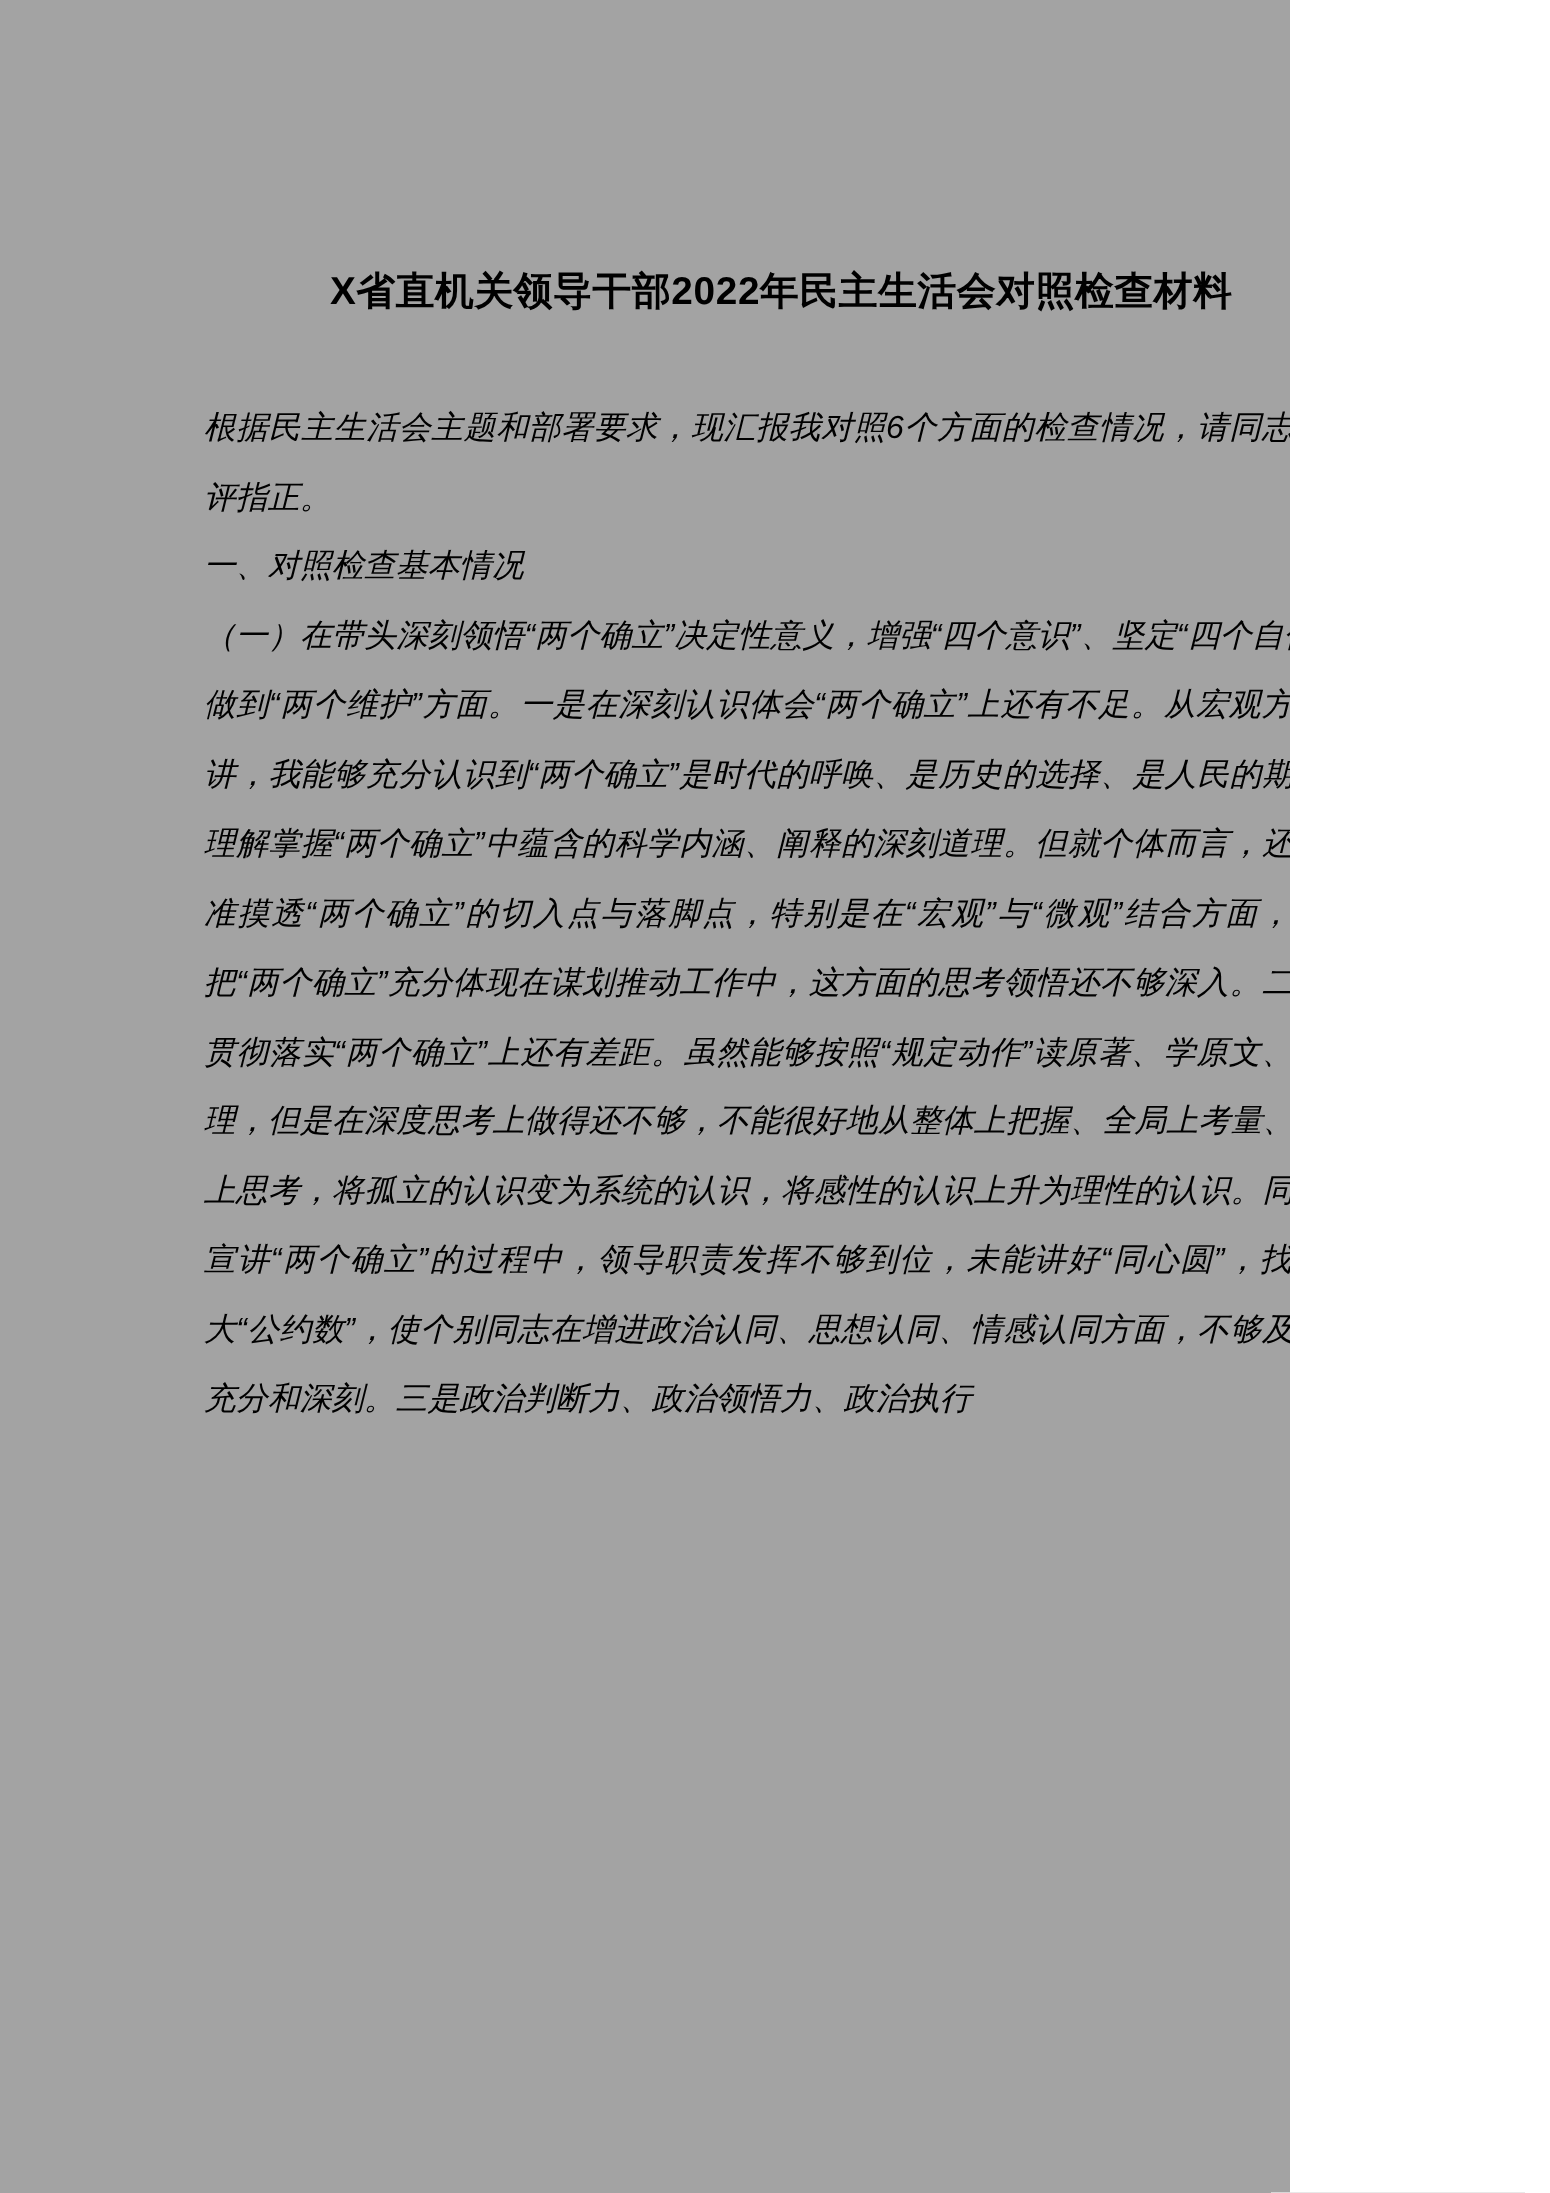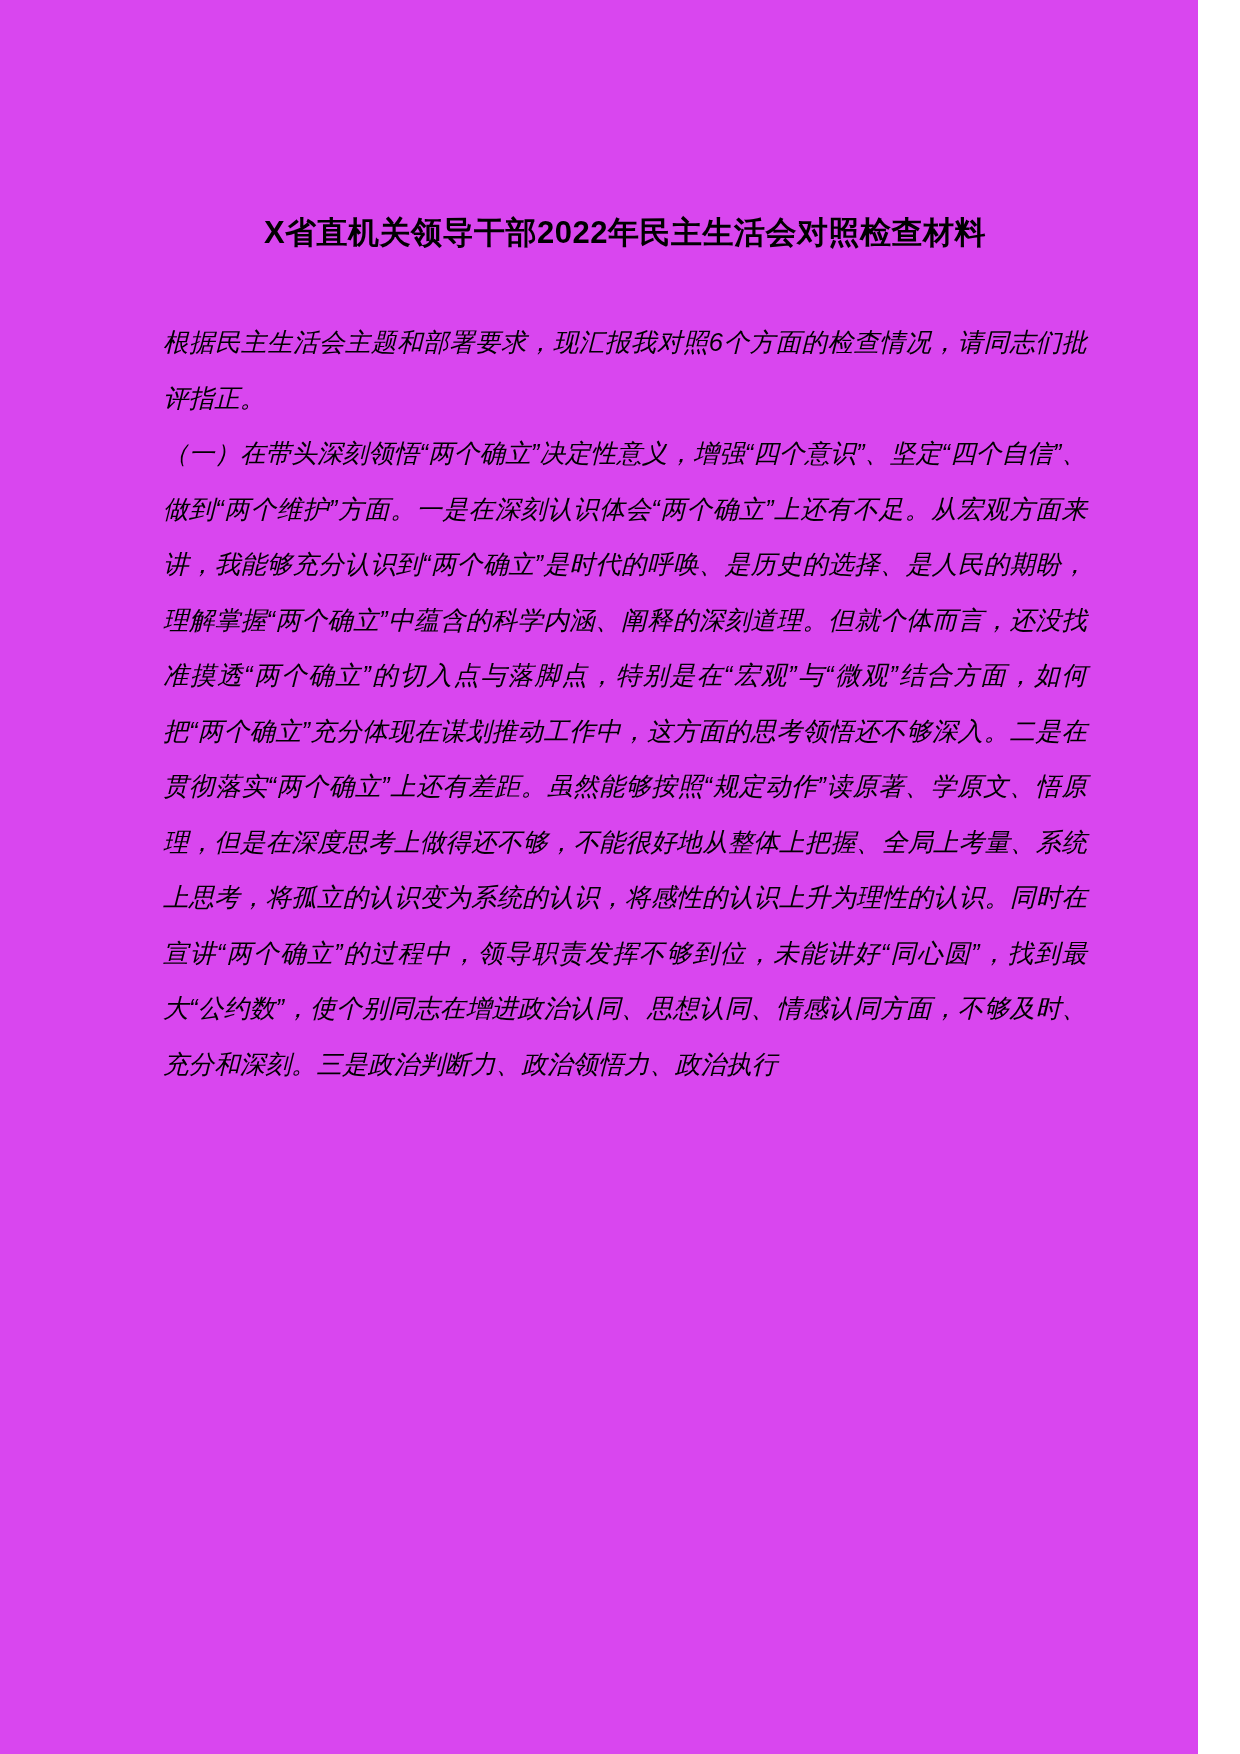--- a/index.html
+++ b/index.html
@@ -5,23 +5,23 @@
   html, body {
     margin: 0;
     padding: 0;
     background: #ffffff;
   }
   body {
     font-family: "Liberation Sans", "DejaVu Sans", sans-serif;
     color: #000000;
   }
   .page {
-    width: 1198px;
+    width: 1032px;
     height: 1754px;
-    background: #d946ef;
+    background: #a3a3a3;
     position: relative;
     box-sizing: border-box;
     overflow: hidden;
   }
   .page-inner {
     position: absolute;
     left: 163px;
     top: 0;
     width: 924px;
   }
@@ -65,17 +65,18 @@
 
 <div class="page">
   <div class="page-inner">
 
     <h1 class="doc-title">
       <span class="title-line-1">X省直机关领导干部2022年民主生活会对照检查材料</span>
     </h1>
 
     <div class="body-block">
       <p class="para">根据民主生活会主题和部署要求，现汇报我对照6个方面的检查情况，请同志们批评指正。</p>
+      <p class="para">一、对照检查基本情况</p>
       <p class="para indent">（一）在带头深刻领悟“两个确立”决定性意义，增强“四个意识”、坚定“四个自信”、做到“两个维护”方面。一是在深刻认识体会“两个确立”上还有不足。从宏观方面来讲，我能够充分认识到“两个确立”是时代的呼唤、是历史的选择、是人民的期盼，理解掌握“两个确立”中蕴含的科学内涵、阐释的深刻道理。但就个体而言，还没找准摸透“两个确立”的切入点与落脚点，特别是在“宏观”与“微观”结合方面，如何把“两个确立”充分体现在谋划推动工作中，这方面的思考领悟还不够深入。二是在贯彻落实“两个确立”上还有差距。虽然能够按照“规定动作”读原著、学原文、悟原理，但是在深度思考上做得还不够，不能很好地从整体上把握、全局上考量、系统上思考，将孤立的认识变为系统的认识，将感性的认识上升为理性的认识。同时在宣讲“两个确立”的过程中，领导职责发挥不够到位，未能讲好“同心圆”，找到最大“公约数”，使个别同志在增进政治认同、思想认同、情感认同方面，不够及时、充分和深刻。三是政治判断力、政治领悟力、政治执行</p>
     </div>
 
   </div>
 </div>
 
 </body></html>

